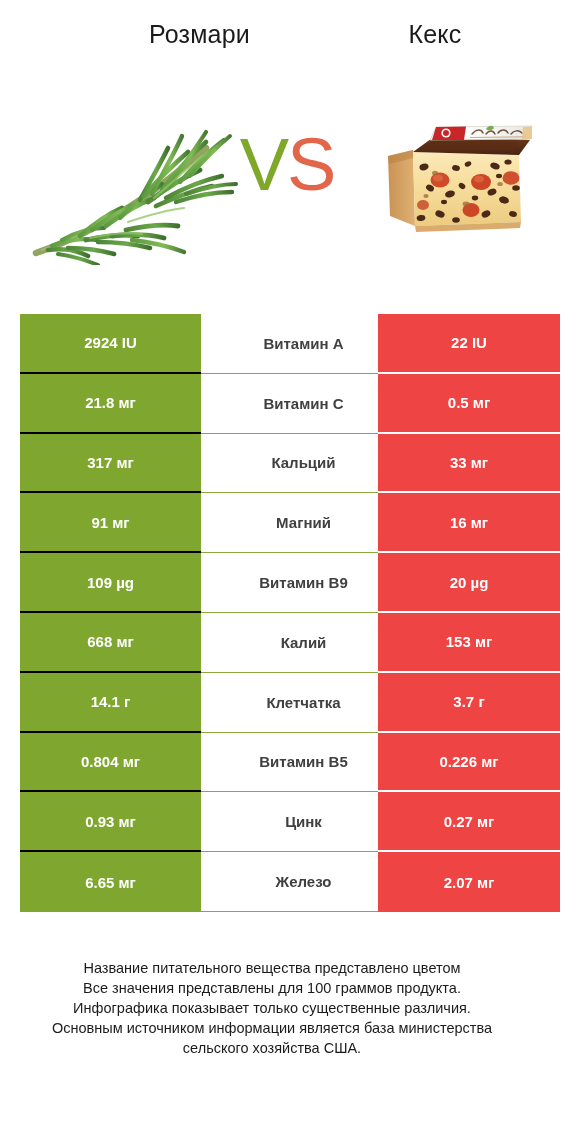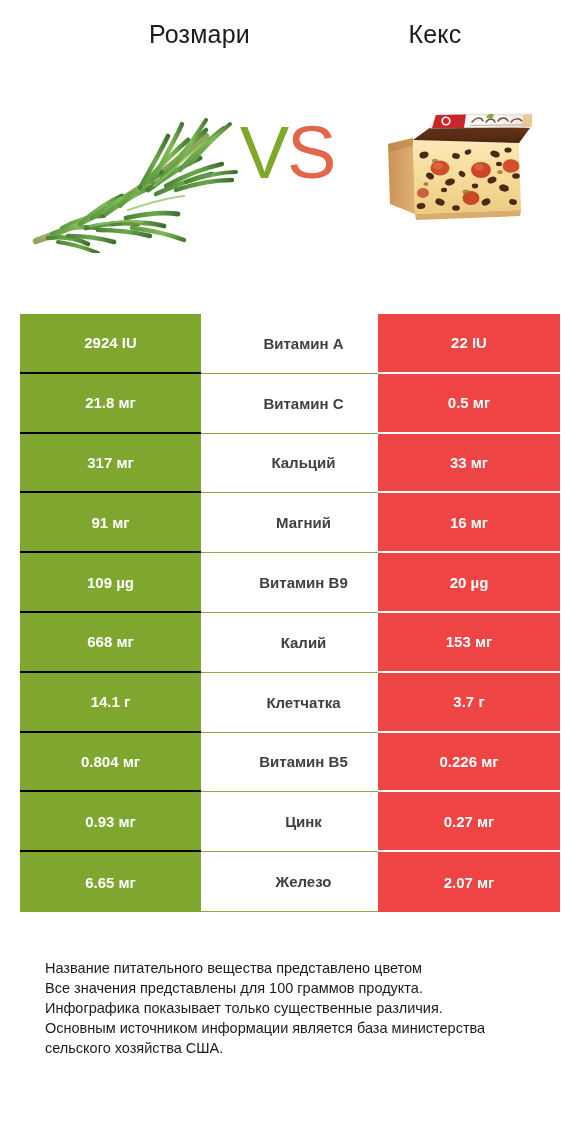--- a/index.html
+++ b/index.html
@@ -33,21 +33,21 @@
     letter-spacing: 0.2px;
     white-space: nowrap;
     text-align: center;
   }
   .title-left  { left: 0;   width: 250px; text-align: right; }
   .title-right { left: 310px; width: 250px; }
 
   
   .hero {
     position: absolute;
-    top: 68px;
+    top: 80px;
     left: 0;
     width: 580px;
     height: 200px;
   }
 
   .hero-left {
     position: absolute;
     left: 28px;
     top: 10px;
     width: 210px;
@@ -118,23 +118,24 @@
     color: #ffffff;
     border-bottom: 2px solid #ffffff;
   }
   .row:last-child .cell-left,
   .row:last-child .cell-right { border-bottom: none; }
   .row:last-child .cell-mid  { border-bottom: 1px solid #8BA83C; }
 
   
   .footer {
     position: absolute;
-    left: 45px;
+    left: 12px;
     top: 958px;
     width: 520px;
+    text-align: center;
     font-size: 14.5px;
     line-height: 20px;
     color: #1b1b1b;
   }
   .footer p { margin: 0; }
 </style>
 </head>
 <body>
 
 <div class="titles">

